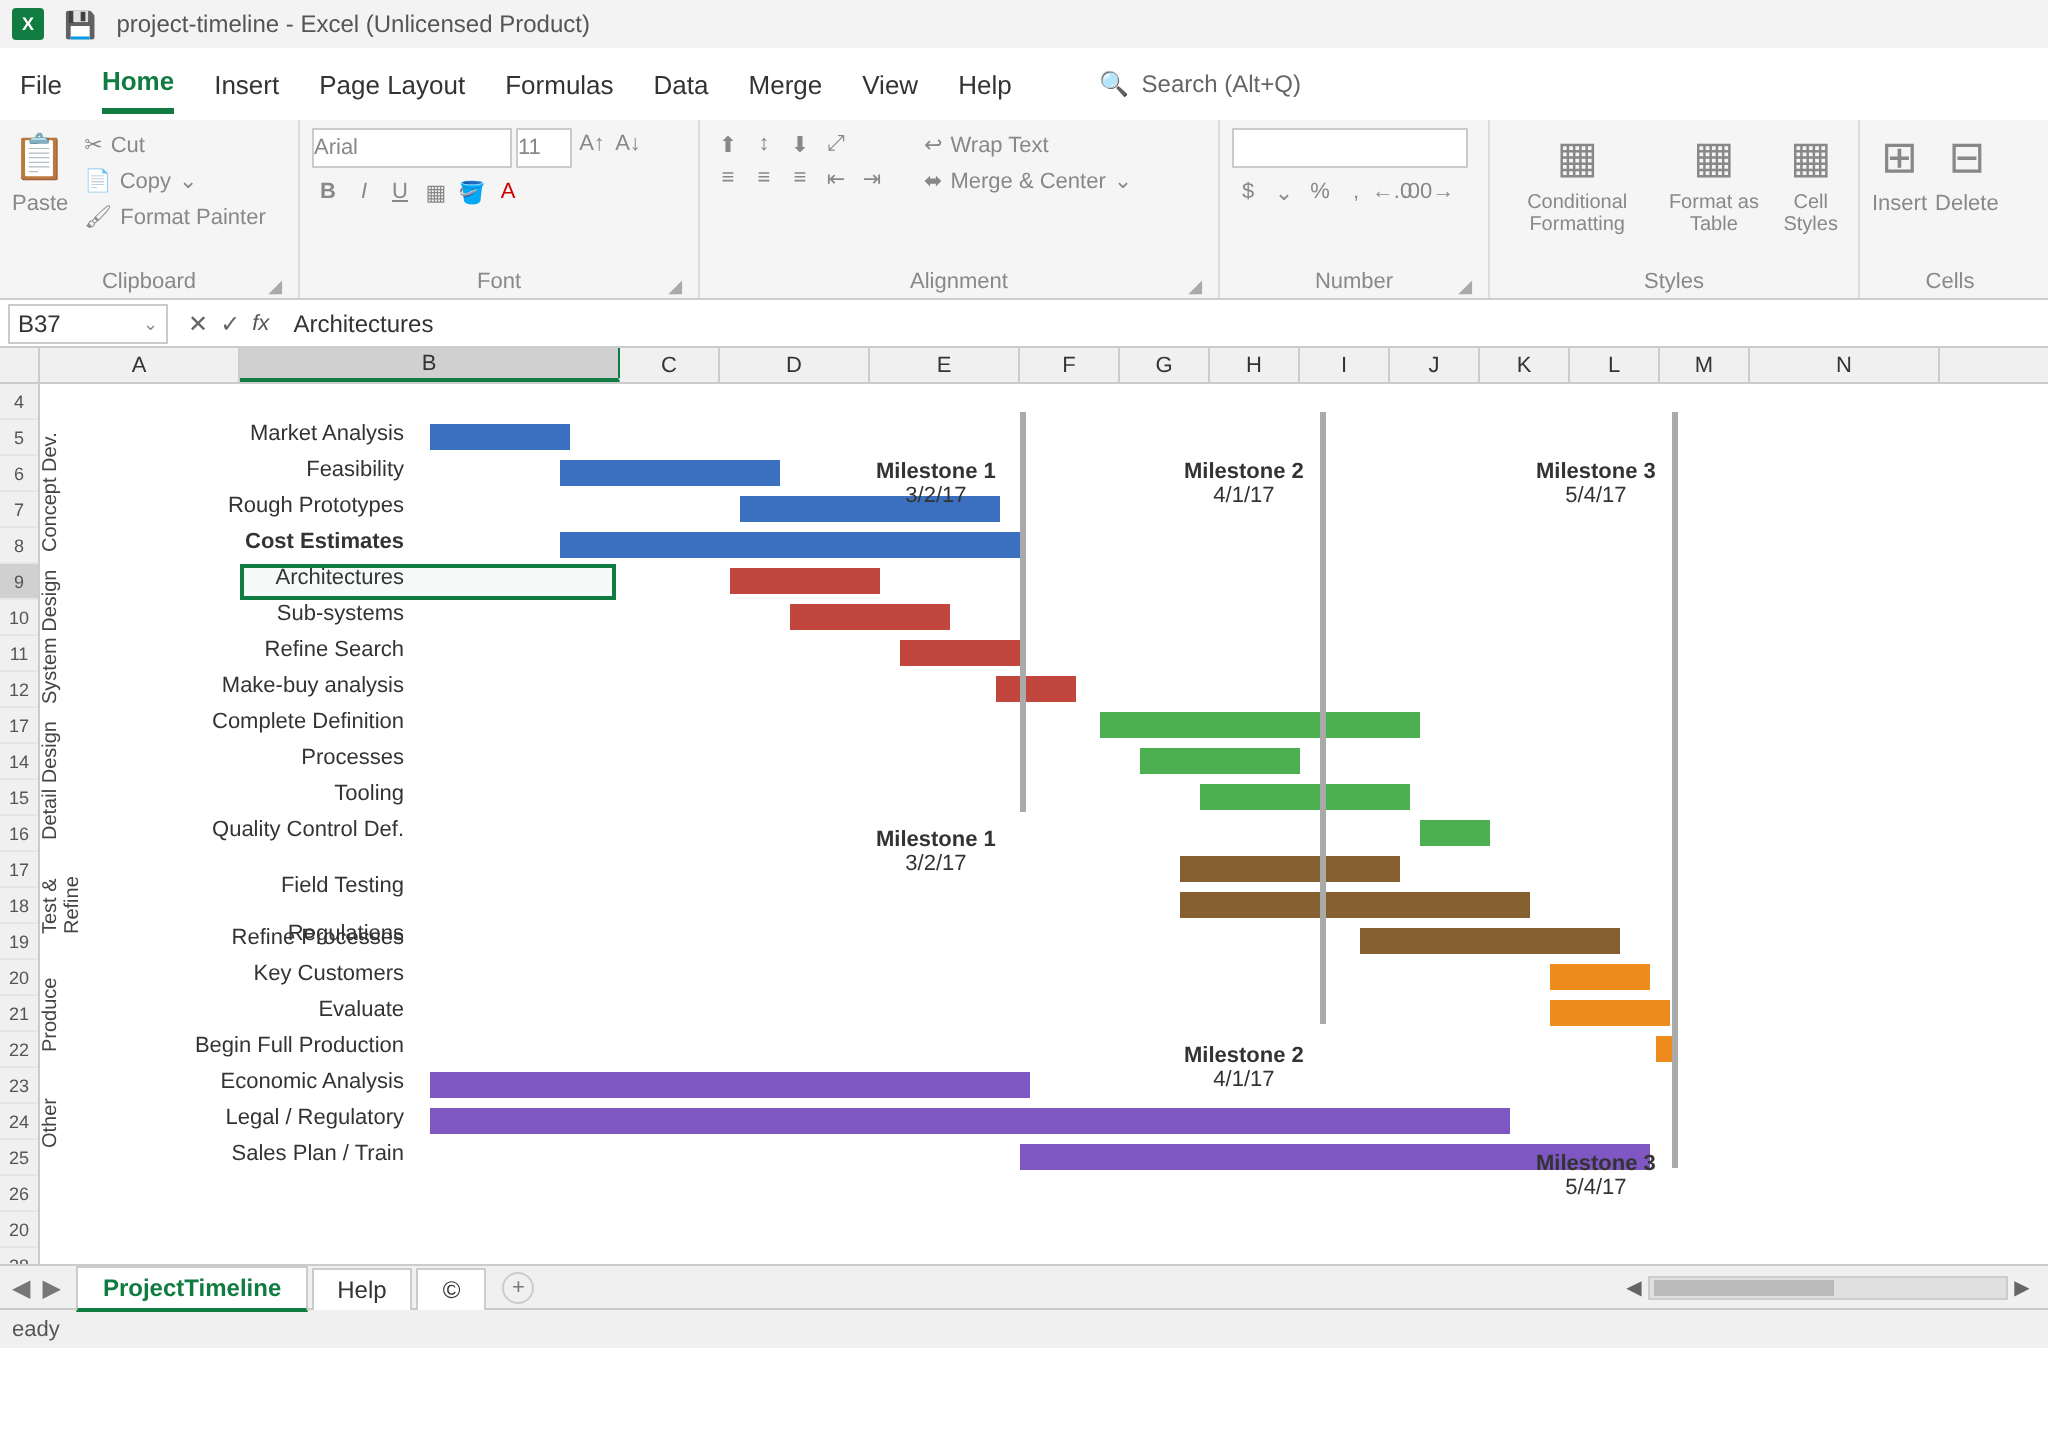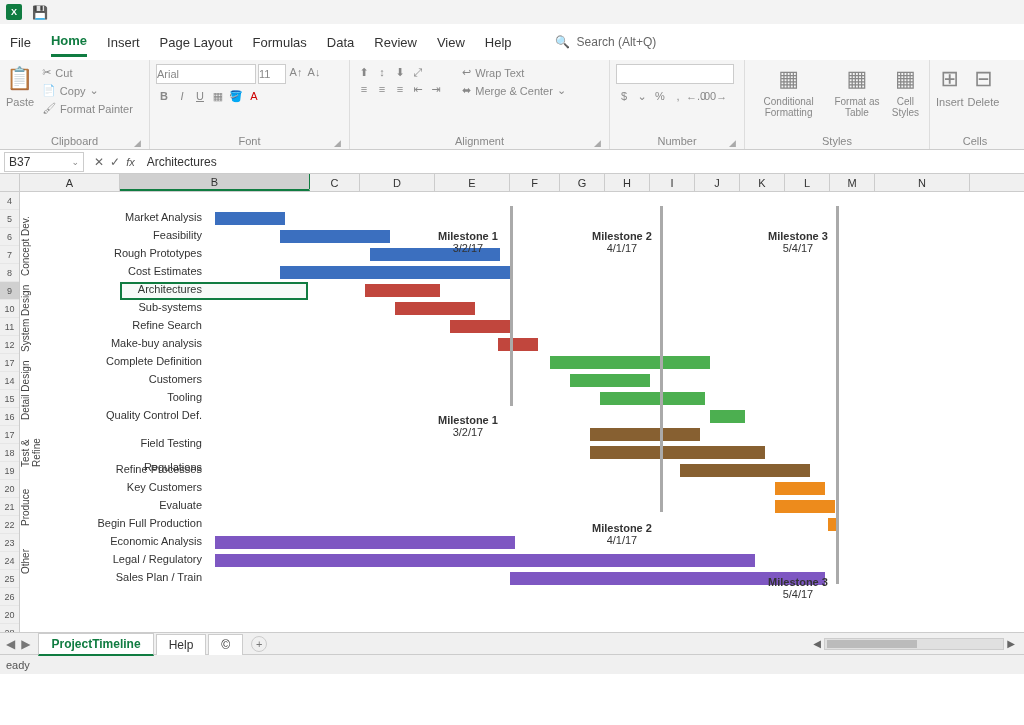--- a/index.html
+++ b/index.html
@@ -77,30 +77,31 @@
 
   
   .statusbar{height:20px;background:#f0f0f0;border-top:1px solid #ccc;font-size:11px;color:#555;display:flex;align-items:center;padding:0 6px;}
 </style>
 </head>
 <body>
 
 <div class="titlebar">
   <span class="excel-icon">X</span>
   <span class="save-icon">💾</span>
+  <span class="title">project-timeline - Excel (Unlicensed Product)</span>
 </div>
 
 <div class="menubar">
   <span class="tab">File</span>
   <span class="tab active">Home</span>
   <span class="tab">Insert</span>
   <span class="tab">Page Layout</span>
   <span class="tab">Formulas</span>
   <span class="tab">Data</span>
-  <span class="tab">Review</span>
+  <span class="tab">Merge</span>
   <span class="tab">View</span>
   <span class="tab">Help</span>
   <span class="search-area">
     <span>🔍</span>
     <span>Search (Alt+Q)</span>
   </span>
 </div>
 
 <div class="ribbon">
 
@@ -297,33 +298,33 @@
       <div class="category-label" style="left: 0px; top: 162px; height: 72px;">Detail Design</div>
       <div class="category-label" style="left: 0px; top: 234px; height: 54px;">Test &amp; Refine</div>
       <div class="category-label" style="left: 0px; top: 288px; height: 54px;">Produce</div>
       <div class="category-label" style="left: 0px; top: 342px; height: 54px;">Other</div>
       <div class="task-name" style="left: 20px; width: 168px; top: 19px;">Market Analysis</div>
       <div class="bar blue" style="left: 195px; top: 20px; width: 70px;"></div>
       <div class="task-name" style="left: 20px; width: 168px; top: 37px;">Feasibility</div>
       <div class="bar blue" style="left: 260px; top: 38px; width: 110px;"></div>
       <div class="task-name" style="left: 20px; width: 168px; top: 55px;">Rough Prototypes</div>
       <div class="bar blue" style="left: 350px; top: 56px; width: 130px;"></div>
-      <div class="task-name" style="left: 20px; width: 168px; top: 73px;">Cost Estimates</div>
+      <div class="task-name" style="left: 20px; width: 168px; top: 73px; font-weight: bold;">Cost Estimates</div>
       <div class="bar blue" style="left: 260px; top: 74px; width: 230px;"></div>
       <div class="task-name" style="left: 20px; width: 168px; top: 91px;">Architectures</div>
       <div class="bar red" style="left: 345px; top: 92px; width: 75px;"></div>
       <div class="task-name" style="left: 20px; width: 168px; top: 109px;">Sub-systems</div>
       <div class="bar red" style="left: 375px; top: 110px; width: 80px;"></div>
       <div class="task-name" style="left: 20px; width: 168px; top: 127px;">Refine Search</div>
       <div class="bar red" style="left: 430px; top: 128px; width: 60px;"></div>
       <div class="task-name" style="left: 20px; width: 168px; top: 145px;">Make-buy analysis</div>
       <div class="bar red" style="left: 478px; top: 146px; width: 40px;"></div>
       <div class="task-name" style="left: 20px; width: 168px; top: 163px;">Complete Definition</div>
       <div class="bar green" style="left: 530px; top: 164px; width: 160px;"></div>
-      <div class="task-name" style="left: 20px; width: 168px; top: 181px;">Customers</div>
+      <div class="task-name" style="left: 20px; width: 168px; top: 181px;">Processes</div>
       <div class="bar green" style="left: 550px; top: 182px; width: 80px;"></div>
       <div class="task-name" style="left: 20px; width: 168px; top: 199px;">Tooling</div>
       <div class="bar green" style="left: 580px; top: 200px; width: 105px;"></div>
       <div class="task-name" style="left: 20px; width: 168px; top: 217px;">Quality Control Def.</div>
       <div class="bar green" style="left: 690px; top: 218px; width: 35px;"></div>
       <div class="task-name" style="left: 20px; width: 168px; top: 245px;">Field Testing</div>
       <div class="bar brown" style="left: 570px; top: 236px; width: 110px;"></div>
       <div class="task-name" style="left: 20px; width: 168px; top: 253px; margin-top: 16px;">Regulations</div>
       <div class="bar brown" style="left: 570px; top: 254px; width: 175px;"></div>
       <div class="task-name" style="left: 20px; width: 168px; top: 271px;">Refine Processes</div>

